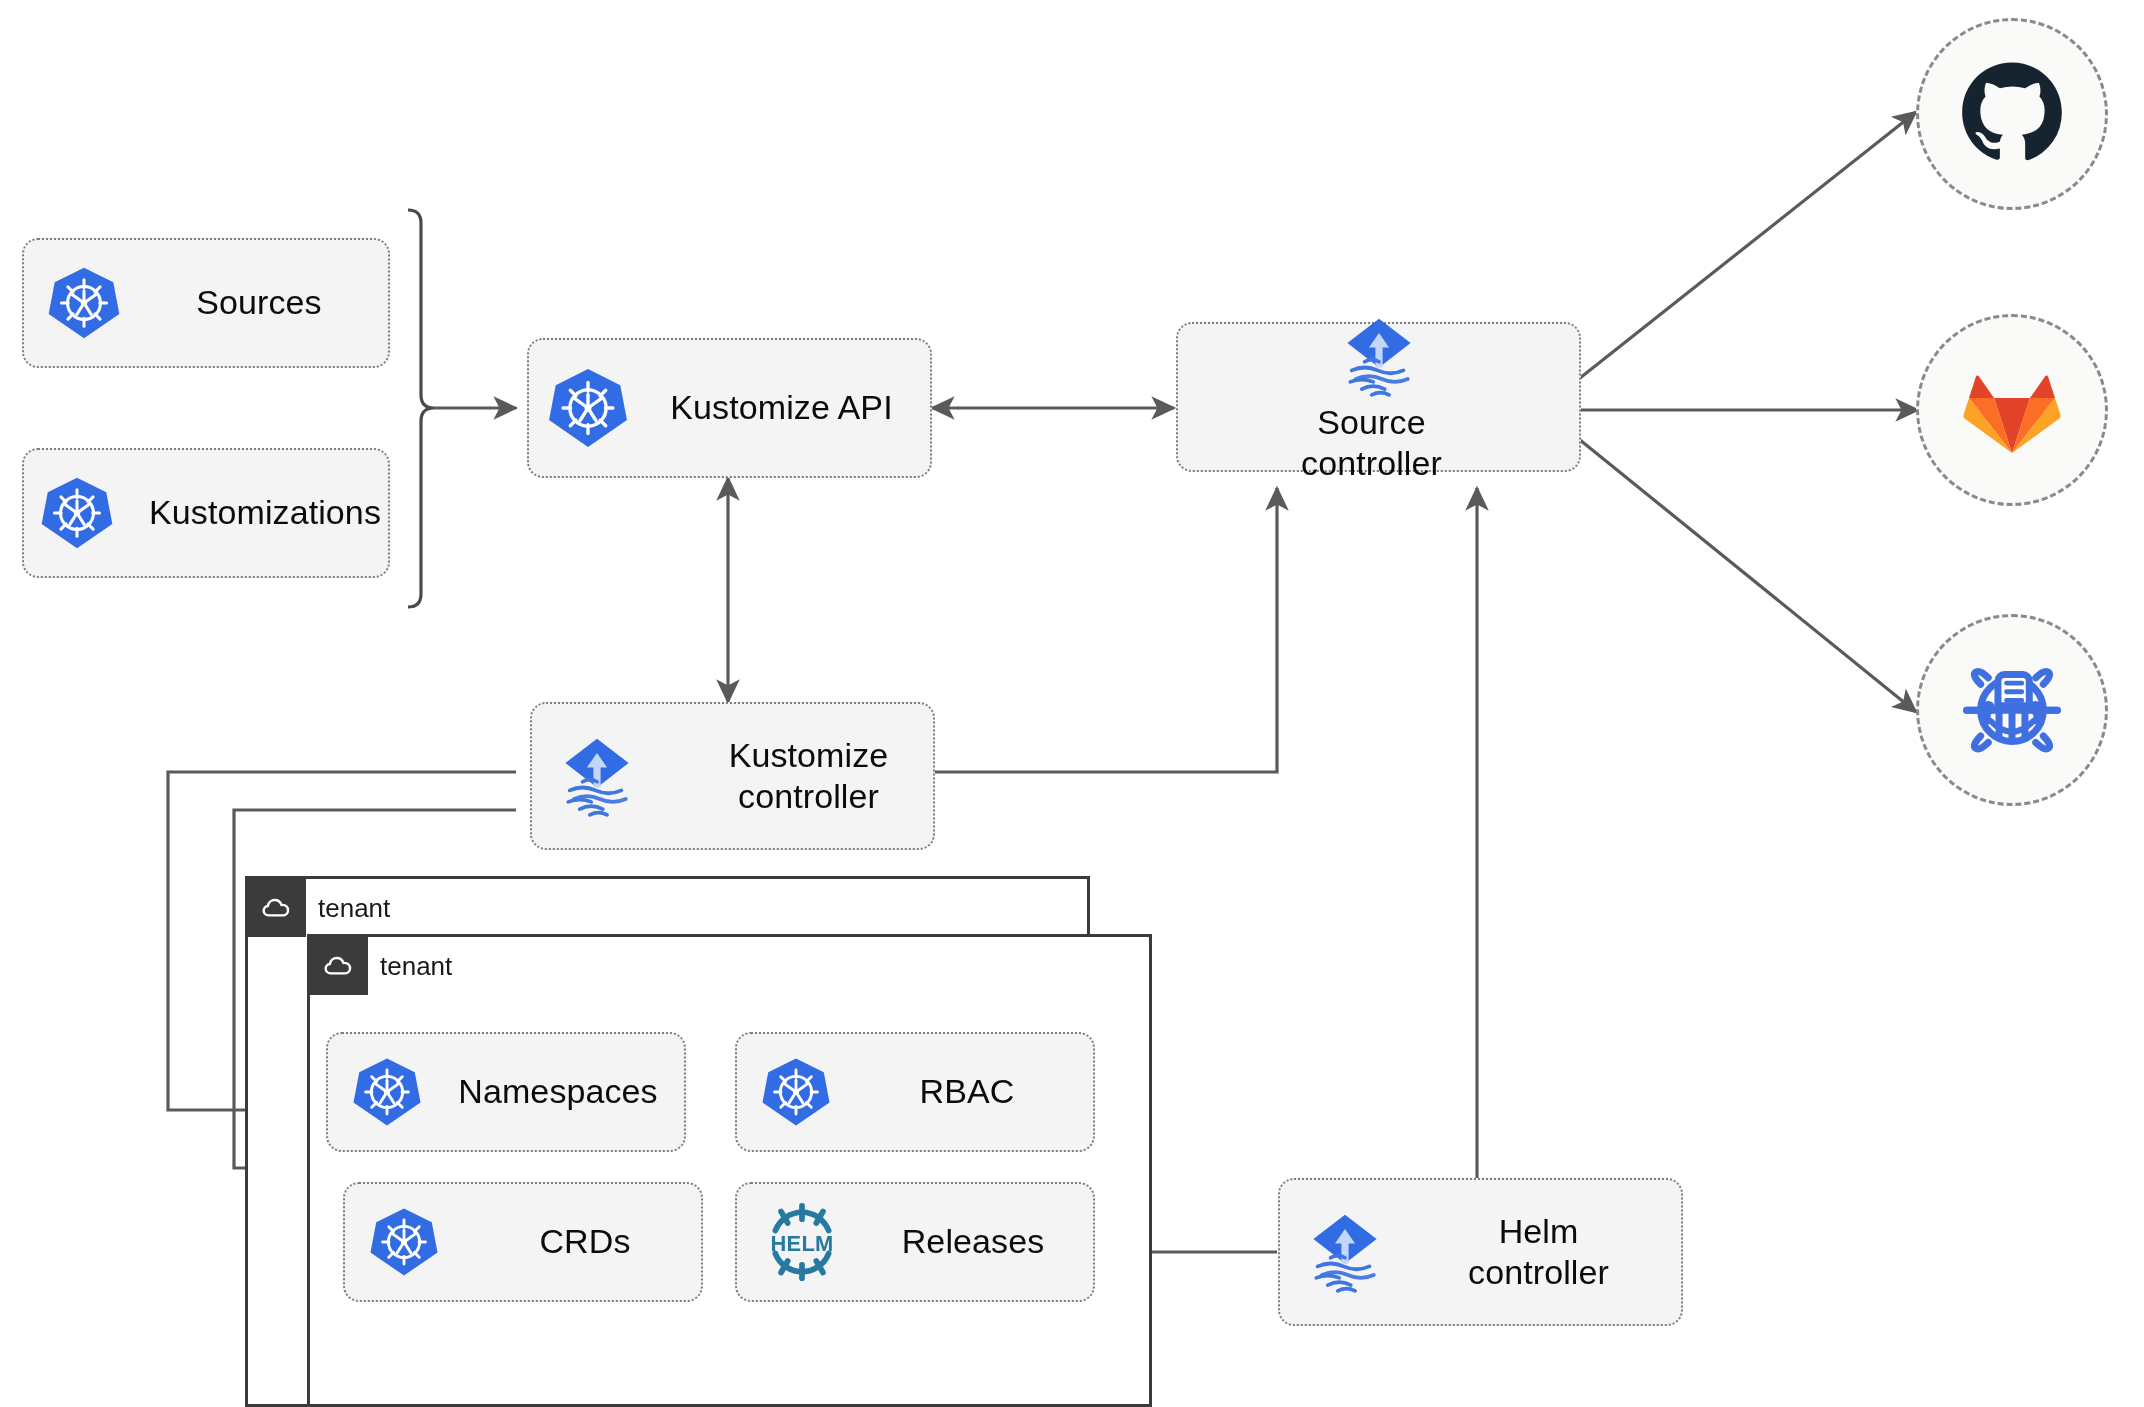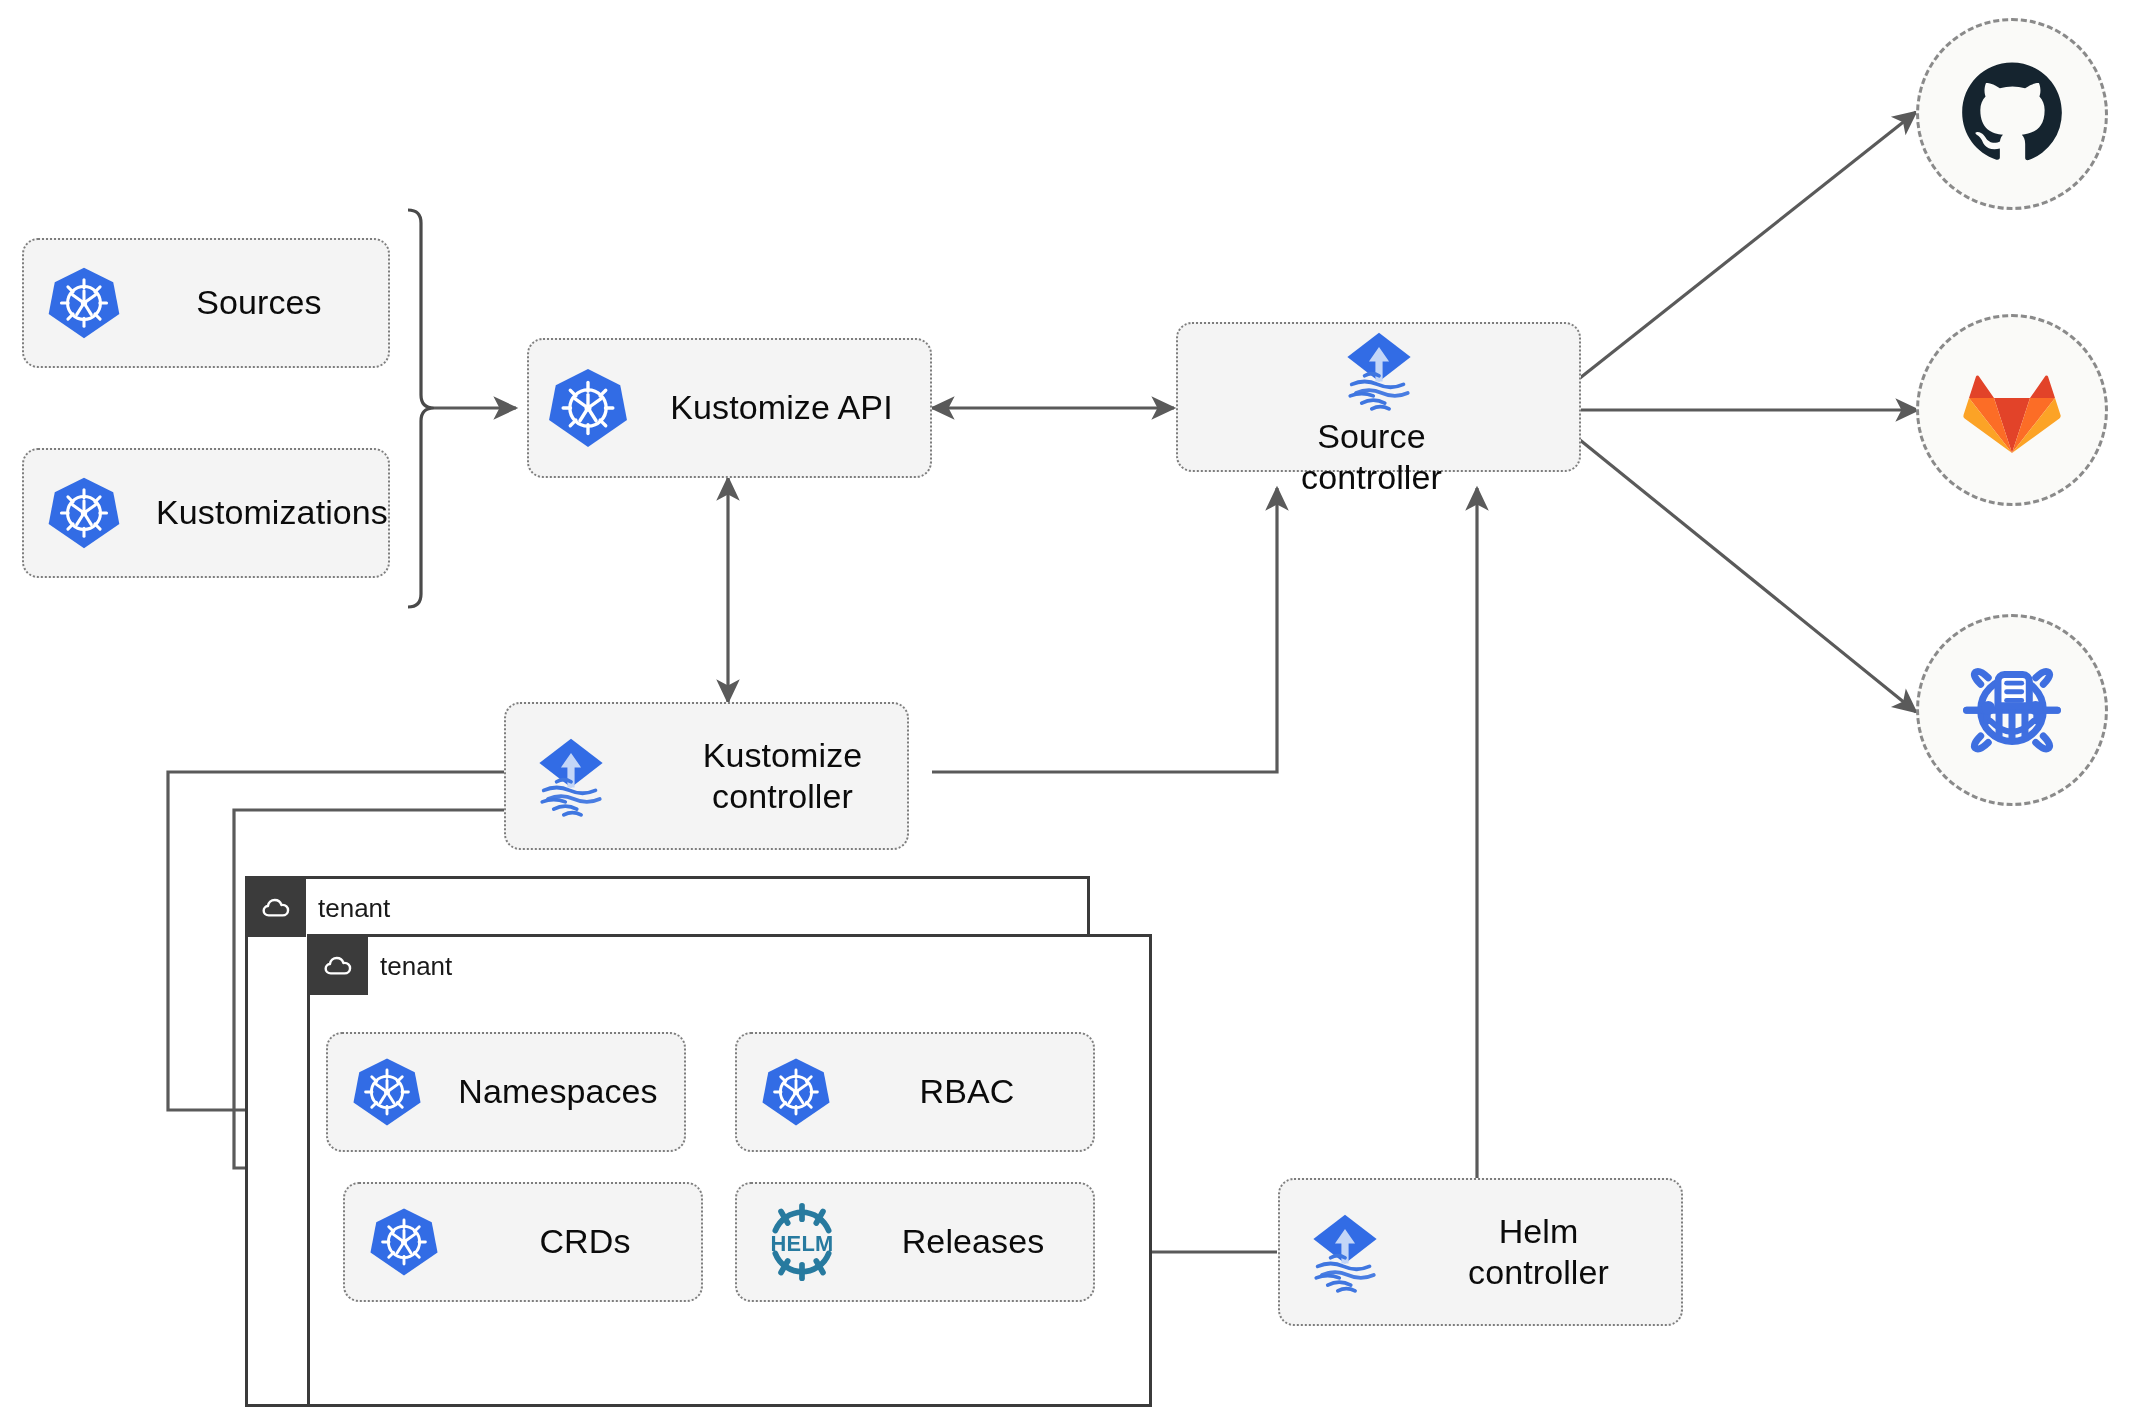--- a/index.html
+++ b/index.html
@@ -29,20 +29,21 @@
   
   .node {
     position: absolute;
     box-sizing: border-box;
     background: #f4f4f4;
     border: 2px dotted #7d7d7d;
     border-radius: 16px;
     display: flex;
     align-items: center;
     z-index: 5;
+    justify-content: center;
   }
   .node .ico {
     flex: 0 0 auto;
     display: flex;
     align-items: center;
     justify-content: center;
   }
   .node .lbl {
     flex: 1 1 auto;
     text-align: center;
@@ -251,21 +252,21 @@
           <path d="M20 55 Q 28 51 36 55"></path>
           <path d="M27 59 Q 33 56 39 59"></path>
           <path d="M22 36 Q 27 33 32 36"></path>
         </g>
       </svg>
     </div>
     <div class="lbl">Source
 controller</div>
   </div>
 
-  <div class="node" style="left:504px; top:702px; width:405px; height:148px;gap:36px;">
+  <div class="node" style="left:530px; top:702px; width:405px; height:148px;gap:36px;">
     <div class="ico" style="width:130px;">
       <svg width="92" height="92" viewBox="0 0 64 64">
         <polygon points="32,6 54,23 32,40 10,23" fill="#326ce5"></polygon>
         <path d="M32 16 L39 26 L34.5 26 L34.5 40 L29.5 40 L29.5 26 L25 26 Z" fill="#c3d6f7"></path>
         <g stroke="#3f76e0" stroke-width="2.6" fill="none" stroke-linecap="round">
           <path d="M13 42 Q 22 38 31 42 Q 40 46 49 42"></path>
           <path d="M16 48 Q 25 44 34 48 Q 43 52 52 48" opacity="0.95"></path>
           <path d="M12 50 Q 20 47 28 50"></path>
           <path d="M20 55 Q 28 51 36 55"></path>
           <path d="M27 59 Q 33 56 39 59"></path>

